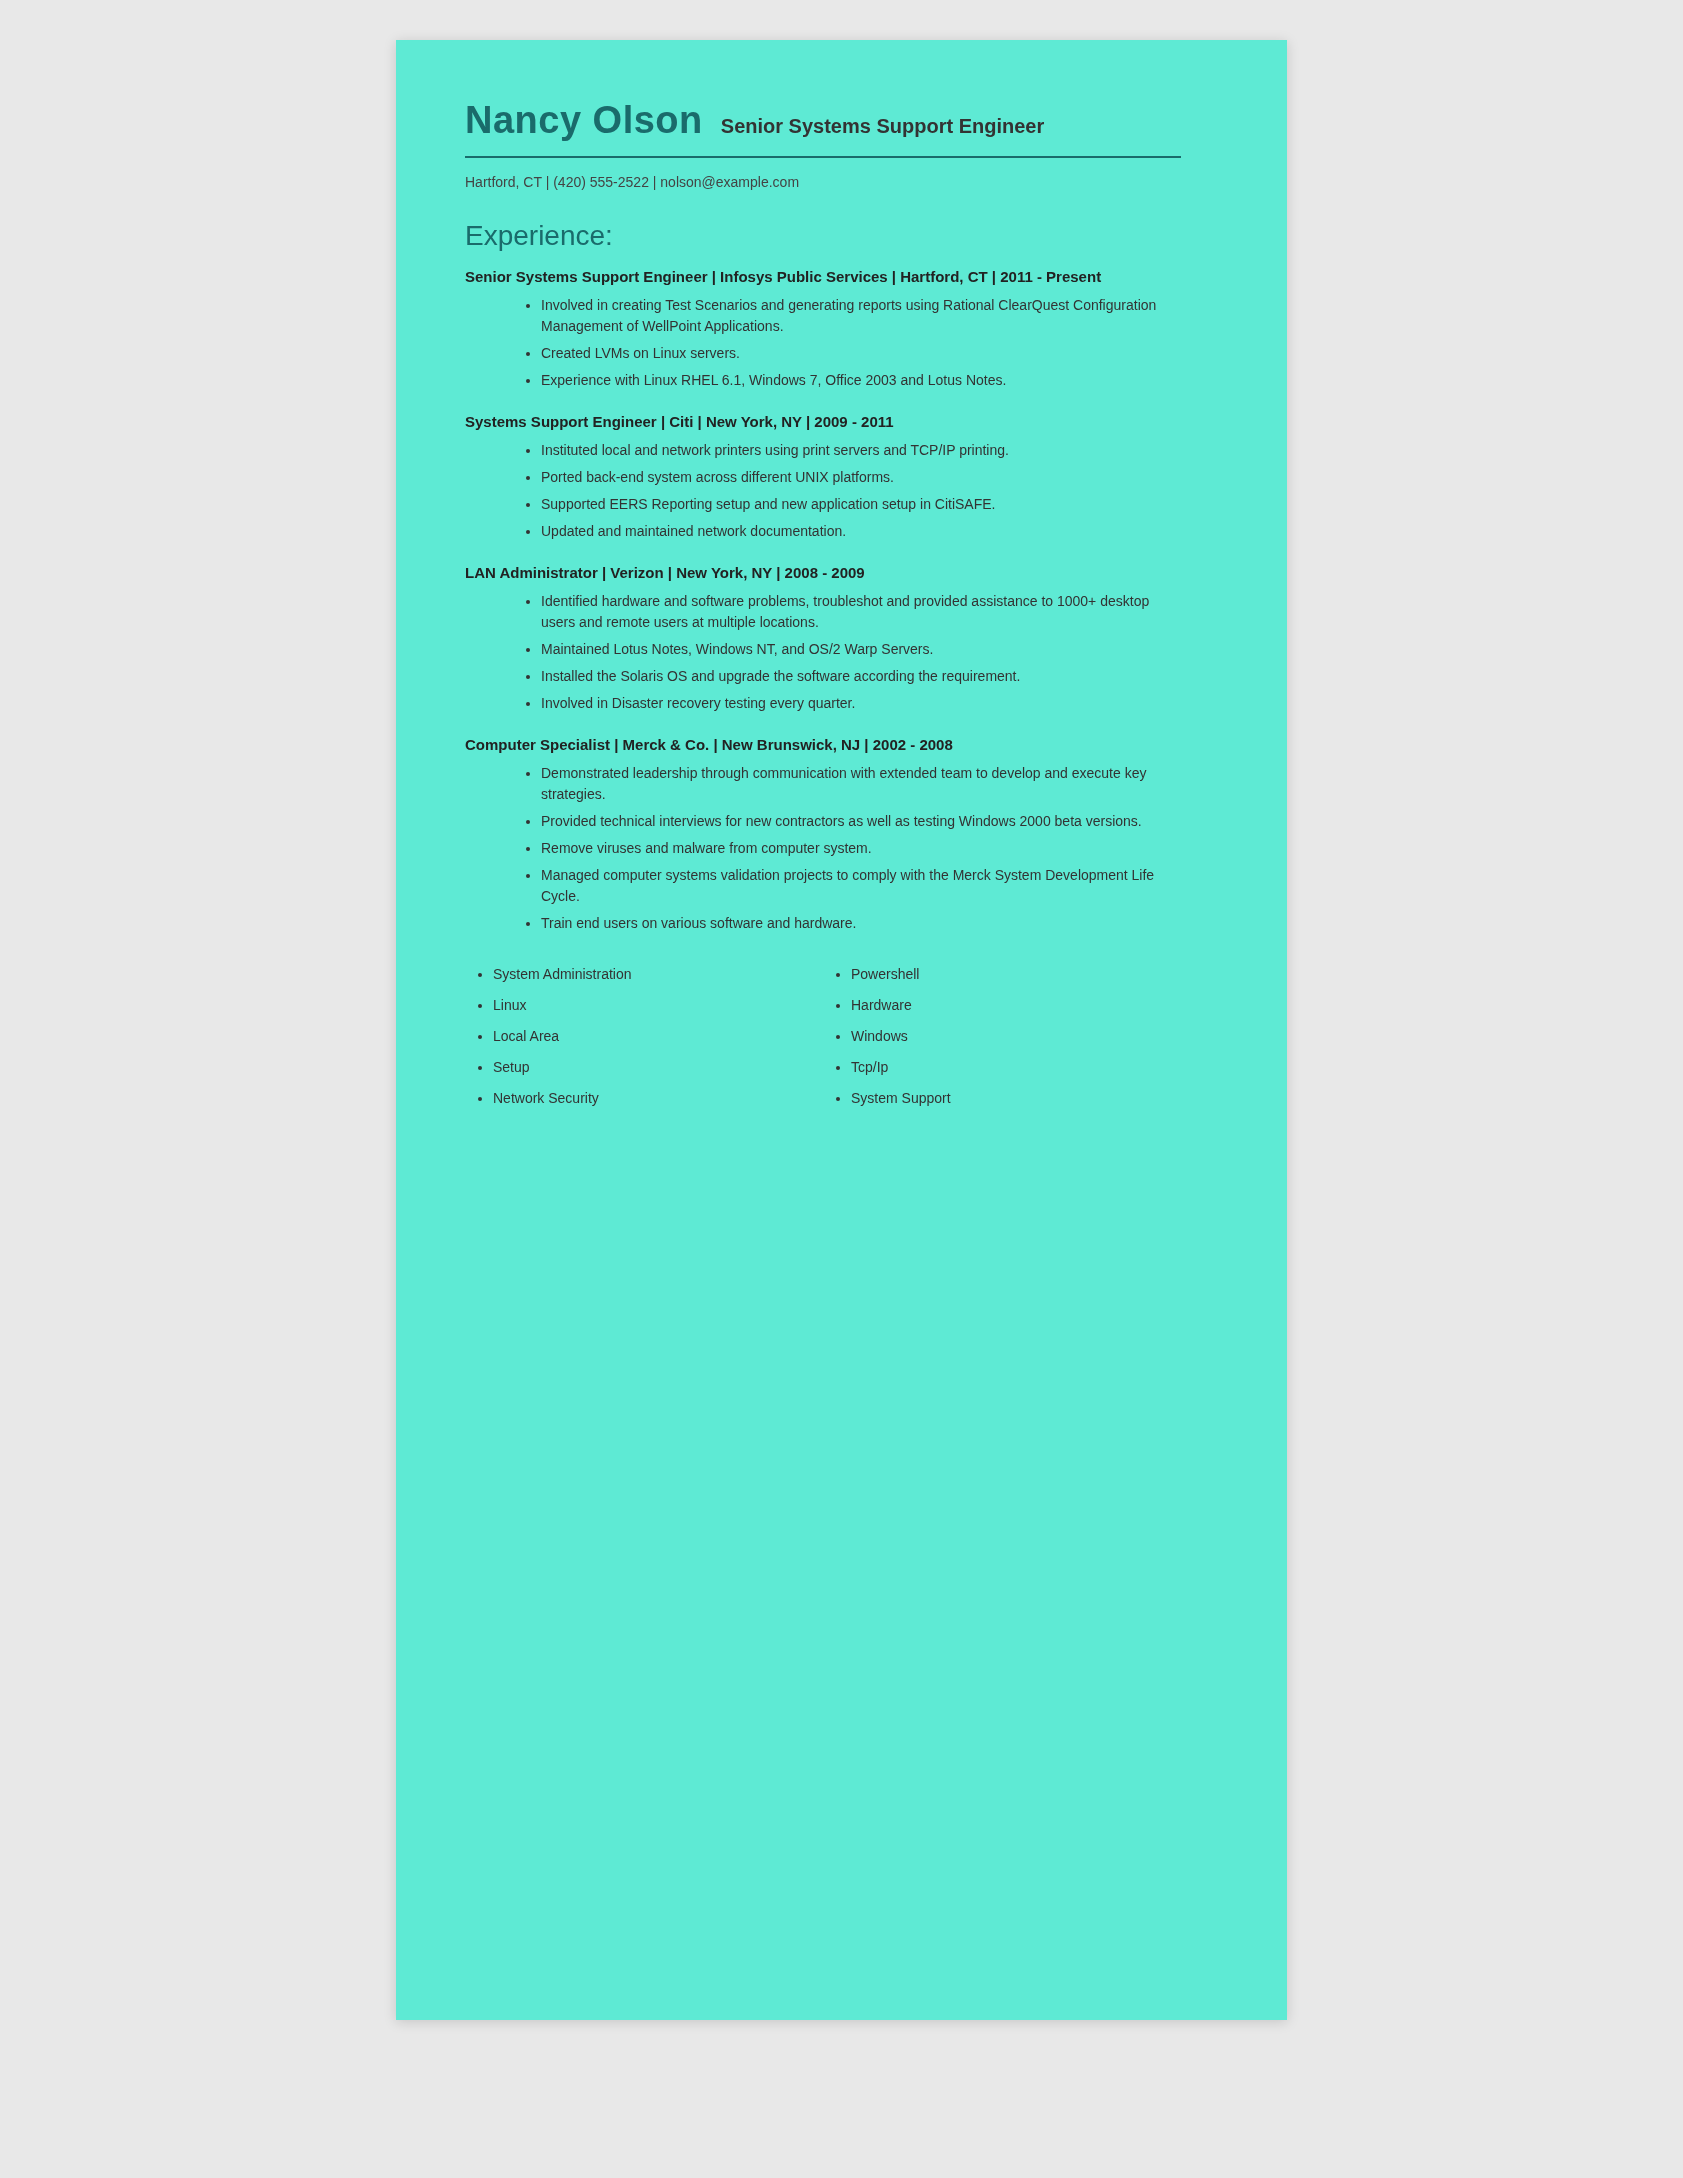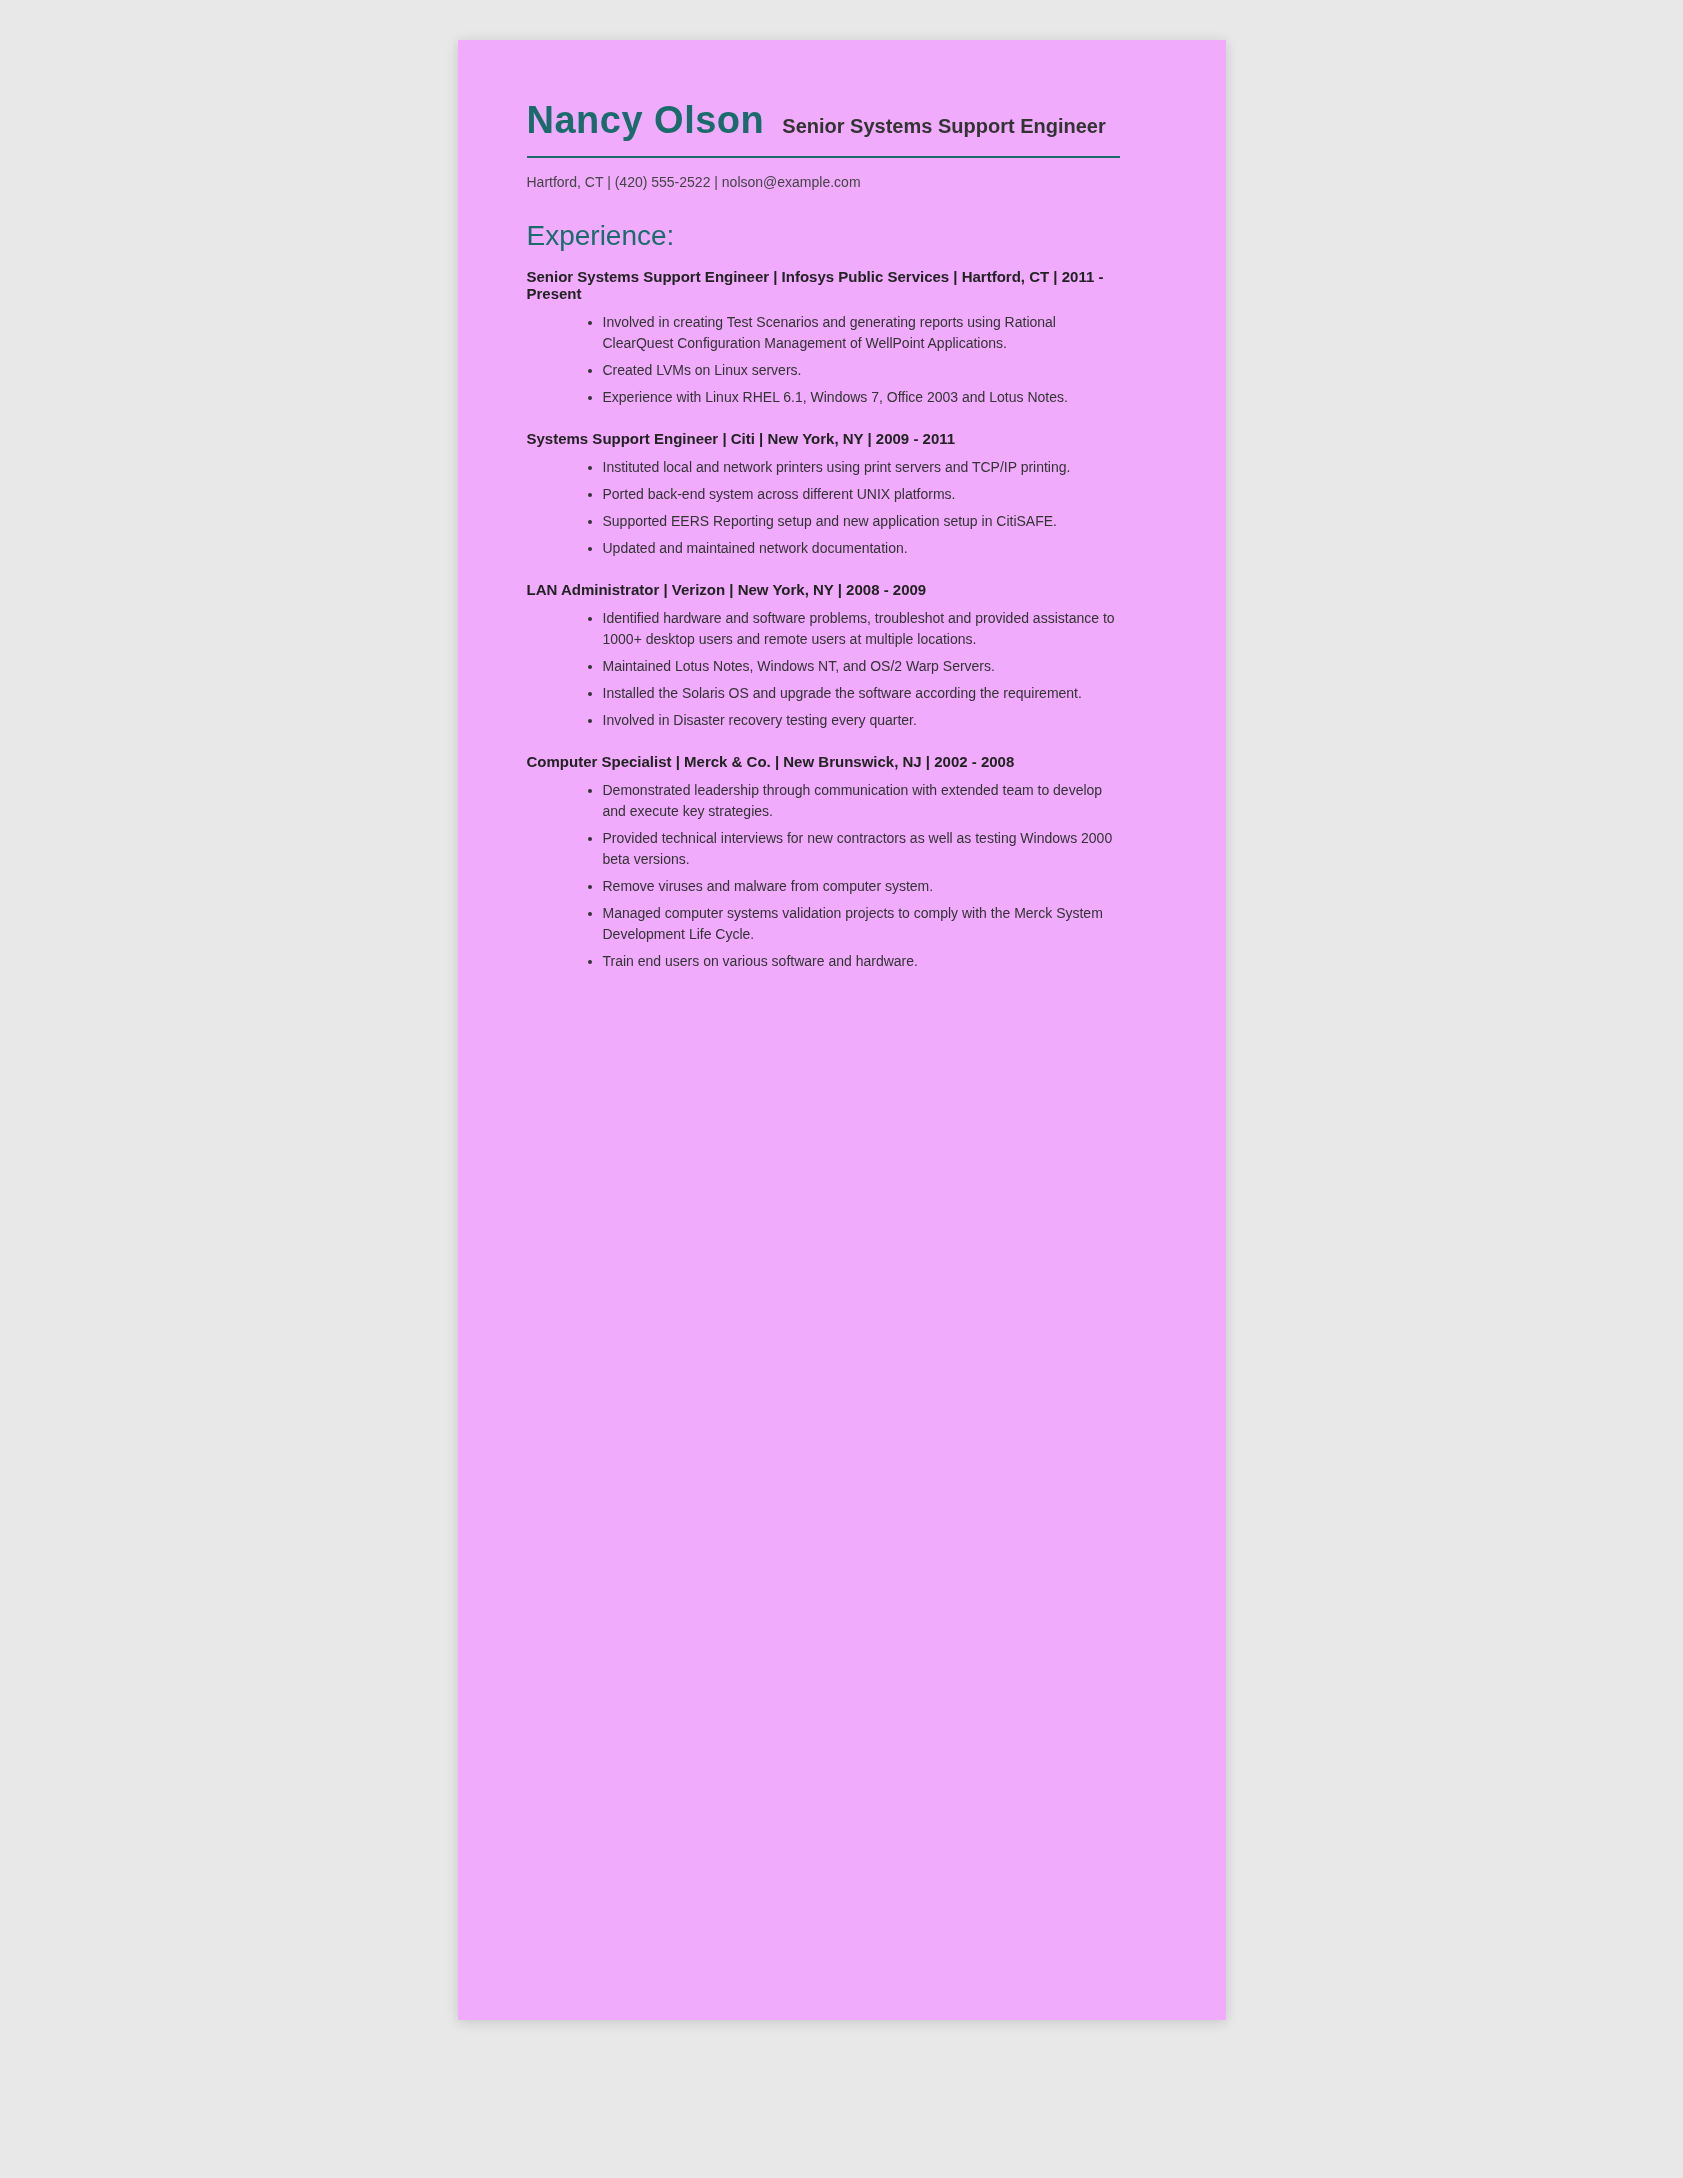--- a/index.html
+++ b/index.html
@@ -10,22 +10,22 @@
 
     body {
       background: #e8e8e8;
       font-family: Arial, sans-serif;
       display: flex;
       justify-content: center;
       padding: 40px 20px;
     }
 
     .resume-page {
-      background: #f0abfc;
-      width: 768px;
+      background: #5eead4;
+      width: 891px;
       min-height: 1980px;
       padding: 59px 106px 79px 69px;
       box-shadow: 0 2px 12px rgba(0,0,0,0.15);
     }
 
     .header-section {
       margin-bottom: 10px;
     }
 
     .name-title-row {
@@ -166,16 +166,32 @@
         <li>Demonstrated leadership through communication with extended team to develop and execute key strategies.</li>
         <li>Provided technical interviews for new contractors as well as testing Windows 2000 beta versions.</li>
         <li>Remove viruses and malware from computer system.</li>
         <li>Managed computer systems validation projects to comply with the Merck System Development Life Cycle.</li>
         <li>Train end users on various software and hardware.</li>
       </ul>
     </div>
   </div>
 
   <div class="skills-section">
+    <div class="skills-grid">
+      <ul class="skills-column">
+        <li>System Administration</li>
+        <li>Linux</li>
+        <li>Local Area</li>
+        <li>Setup</li>
+        <li>Network Security</li>
+      </ul>
+      <ul class="skills-column">
+        <li>Powershell</li>
+        <li>Hardware</li>
+        <li>Windows</li>
+        <li>Tcp/Ip</li>
+        <li>System Support</li>
+      </ul>
+    </div>
   </div>
 
 </div>
 
 
 </body></html>

